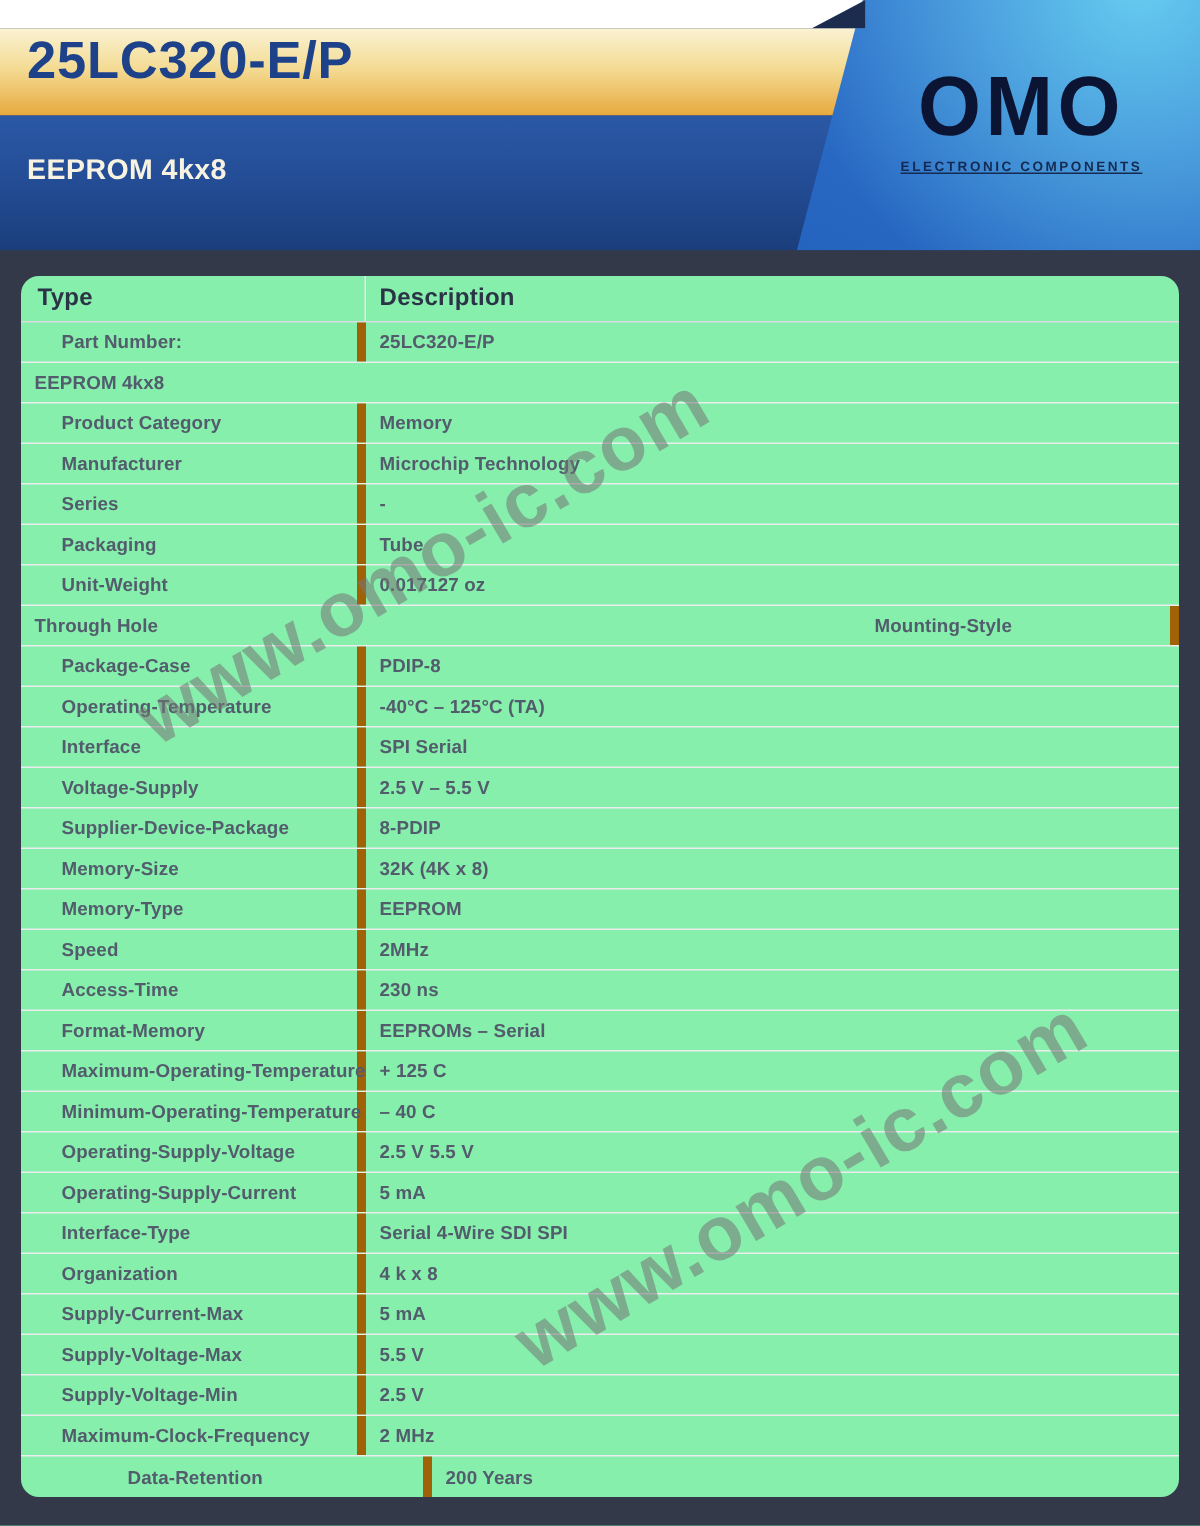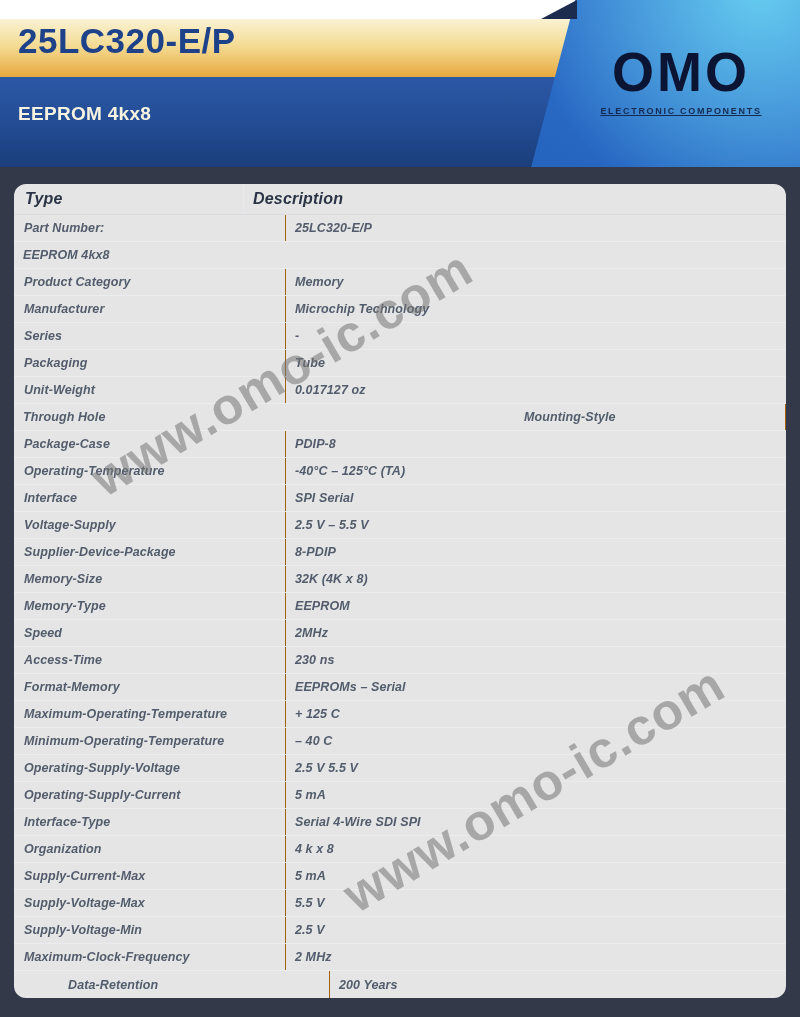--- a/index.html
+++ b/index.html
@@ -78,24 +78,23 @@
     letter-spacing: 1.7px;
     color: #152a52;
     white-space: nowrap;
     text-decoration: underline;
   }
 
   
   .main { padding: 17px 14px 0 14px; }
   .spec-table {
     width: 772px;
-    background: #e5e5e5;
+    background: #86efac;
     border-radius: 12px;
     overflow: hidden;
-    font-style: italic;
   }
   .thead {
     display: flex;
     height: 31px;
     border-bottom: 1px solid #d9dbdf;
   }
   .th {
     display: flex; align-items: center;
     font-size: 16px; font-weight: bold;
     color: #2b3446;
@@ -109,21 +108,21 @@
     border-bottom: 1px solid #ebecee;
   }
   .tr:last-child { border-bottom: none; margin-left: 44px; }
   .td {
     display: flex; align-items: center;
     font-size: 12.5px; font-weight: bold;
     color: #525c6c;
     letter-spacing: 0.1px;
     white-space: nowrap;
   }
-  .td-type { width: 272px; padding-left: 10px; border-right: 1px solid #a16207; }
+  .td-type { width: 230px; padding-left: 27px; border-right: 6px solid #a16207; }
   .td-desc { flex: 1; padding-left: 9px; }
 
   
   .watermark {
     position: absolute;
     font-size: 51px; font-weight: bold;
     letter-spacing: 1px;
     color: rgba(116, 116, 116, 0.55);
     transform: rotate(-30.5deg);
     white-space: nowrap;

